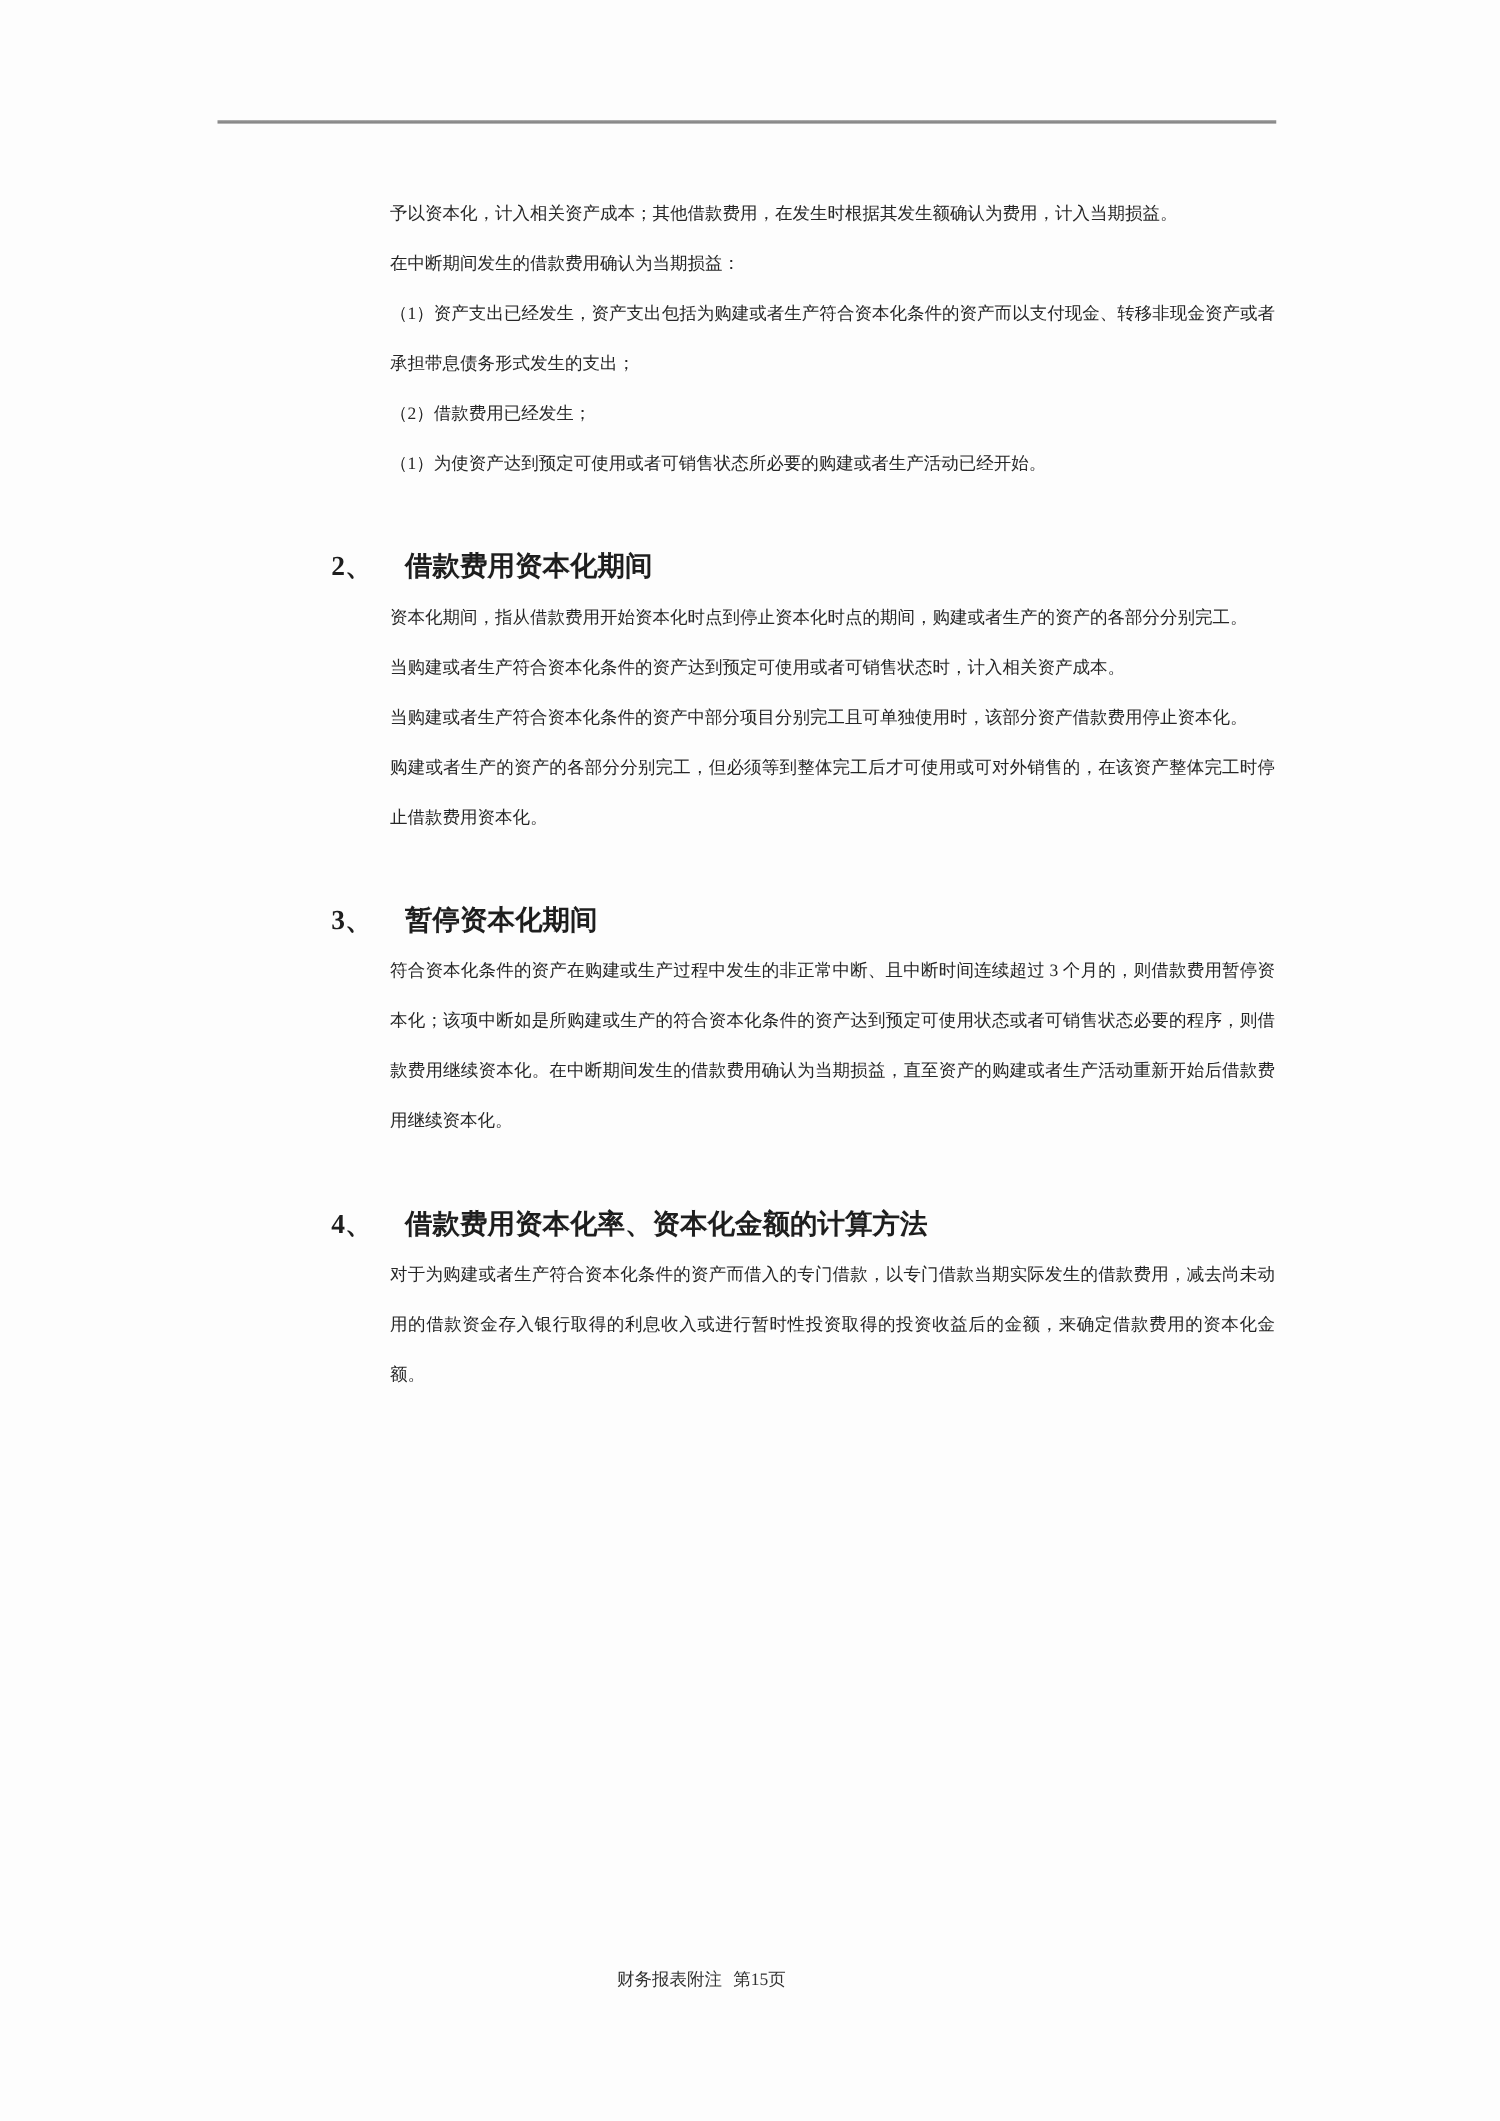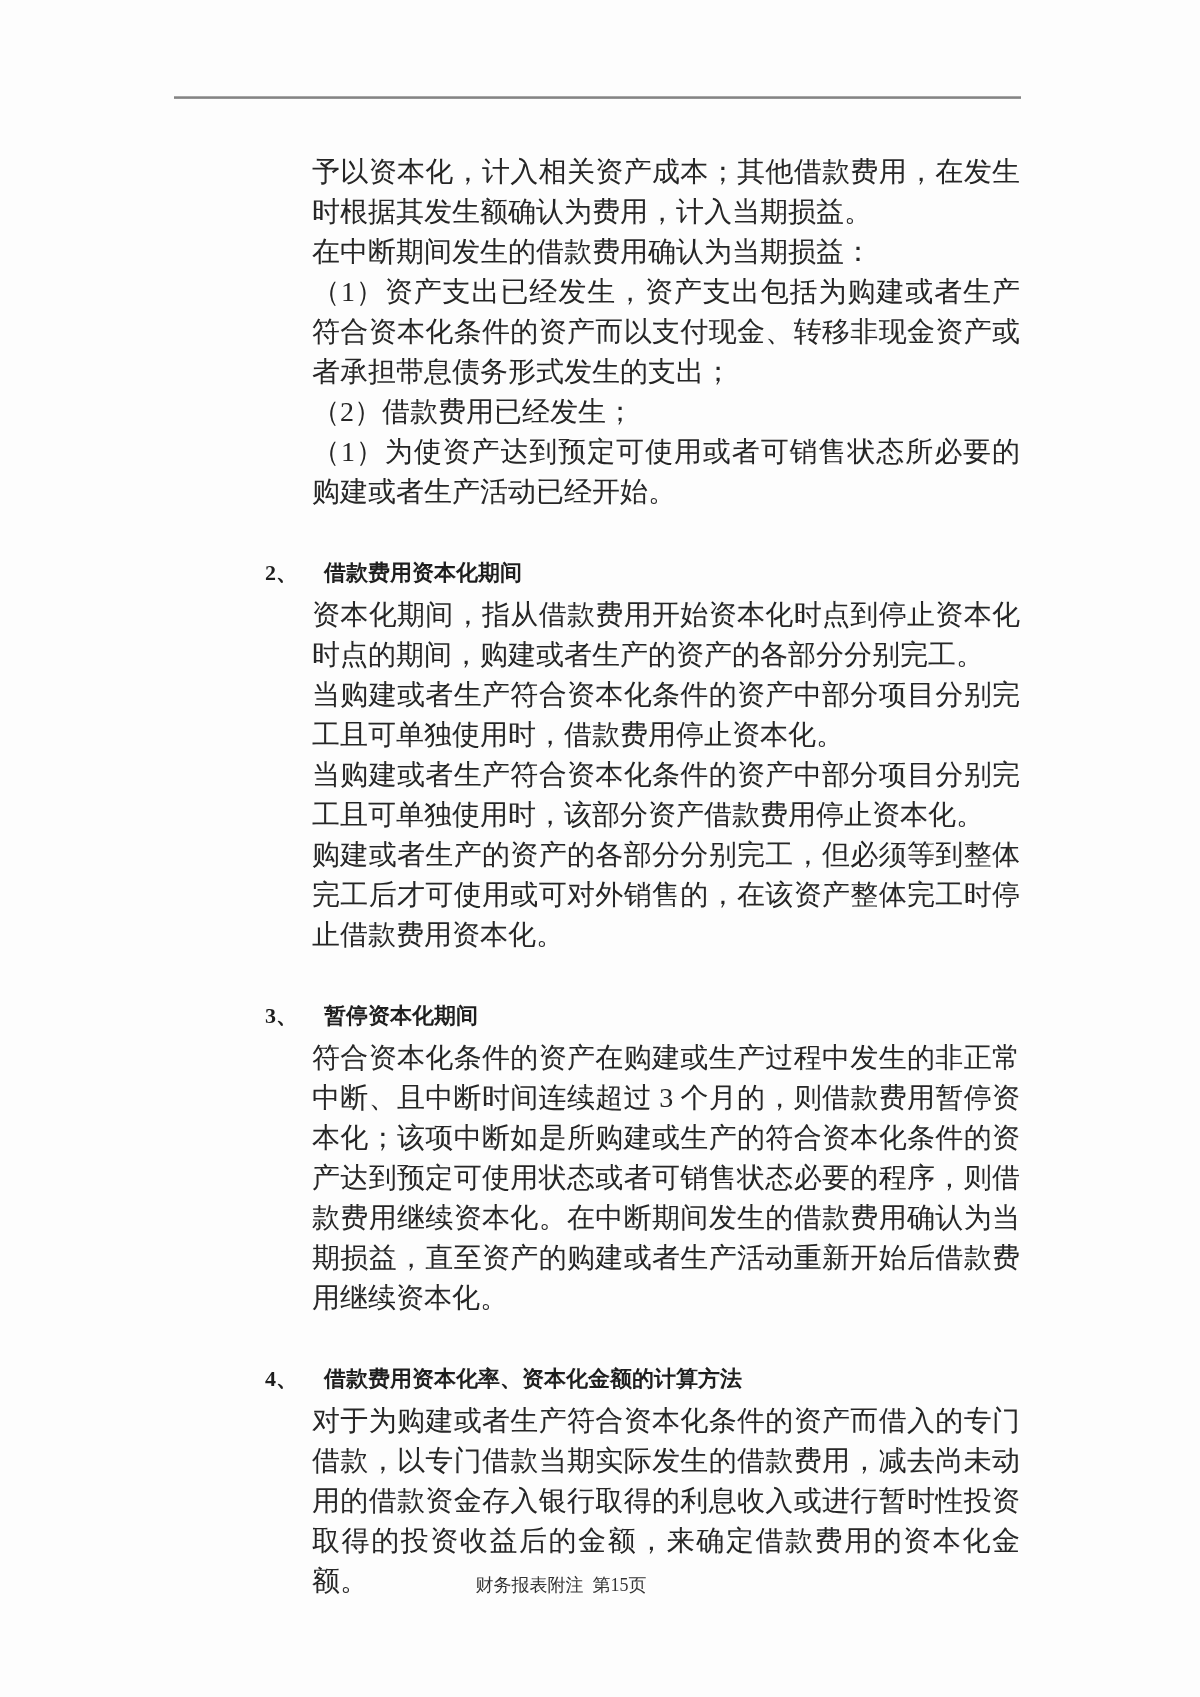--- a/index.html
+++ b/index.html
@@ -25,21 +25,21 @@
     background: linear-gradient(#b8b8b8, #7f7f7f 55%, #a3a3a3);
   }
   .content {
     position: absolute;
     top: 152px;
     left: 312px;
     width: 708px;
   }
   .para {
     margin: 0;
-    font-size: 28px;
+    font-size: 14px;
     line-height: 40px;
     text-align: justify;
     text-justify: inter-character;
     letter-spacing: 0;
   }
   .heading {
     display: flex;
     align-items: baseline;
     margin: 41px 0 2px 0;
     line-height: 40px;
@@ -54,21 +54,21 @@
   }
   .h-title {
     flex: 0 0 auto;
   }
   .footer {
     position: absolute;
     top: 1572px;
     left: 0;
     width: 1122px;
     text-align: center;
-    font-size: 18px;
+    font-size: 14px;
     line-height: 26px;
     color: #333333;
   }
   .footer .f-page {
     margin-left: 9px;
   }
 </style>
 </head>
 <body>
 
@@ -82,21 +82,21 @@
     <p class="para">在中断期间发生的借款费用确认为当期损益：</p>
     <p class="para">（1）资产支出已经发生，资产支出包括为购建或者生产符合资本化条件的资产而以支付现金、转移非现金资产或者承担带息债务形式发生的支出；</p>
     <p class="para">（2）借款费用已经发生；</p>
     <p class="para">（1）为使资产达到预定可使用或者可销售状态所必要的购建或者生产活动已经开始。</p>
 
     <div class="heading">
       <span class="h-num">2、</span>
       <span class="h-title">借款费用资本化期间</span>
     </div>
     <p class="para">资本化期间，指从借款费用开始资本化时点到停止资本化时点的期间，购建或者生产的资产的各部分分别完工。</p>
-    <p class="para">当购建或者生产符合资本化条件的资产中部分项目分别完工且可单独使用时，借款费用停止资本化。</p>
+    <p class="para">当购建或者生产符合资本化条件的资产达到预定可使用或者可销售状态时，计入相关资产成本。</p>
     <p class="para">当购建或者生产符合资本化条件的资产中部分项目分别完工且可单独使用时，该部分资产借款费用停止资本化。</p>
     <p class="para">购建或者生产的资产的各部分分别完工，但必须等到整体完工后才可使用或可对外销售的，在该资产整体完工时停止借款费用资本化。</p>
 
     <div class="heading">
       <span class="h-num">3、</span>
       <span class="h-title">暂停资本化期间</span>
     </div>
     <p class="para">符合资本化条件的资产在购建或生产过程中发生的非正常中断、且中断时间连续超过 3 个月的，则借款费用暂停资本化；该项中断如是所购建或生产的符合资本化条件的资产达到预定可使用状态或者可销售状态必要的程序，则借款费用继续资本化。在中断期间发生的借款费用确认为当期损益，直至资产的购建或者生产活动重新开始后借款费用继续资本化。</p>
 
     <div class="heading">

